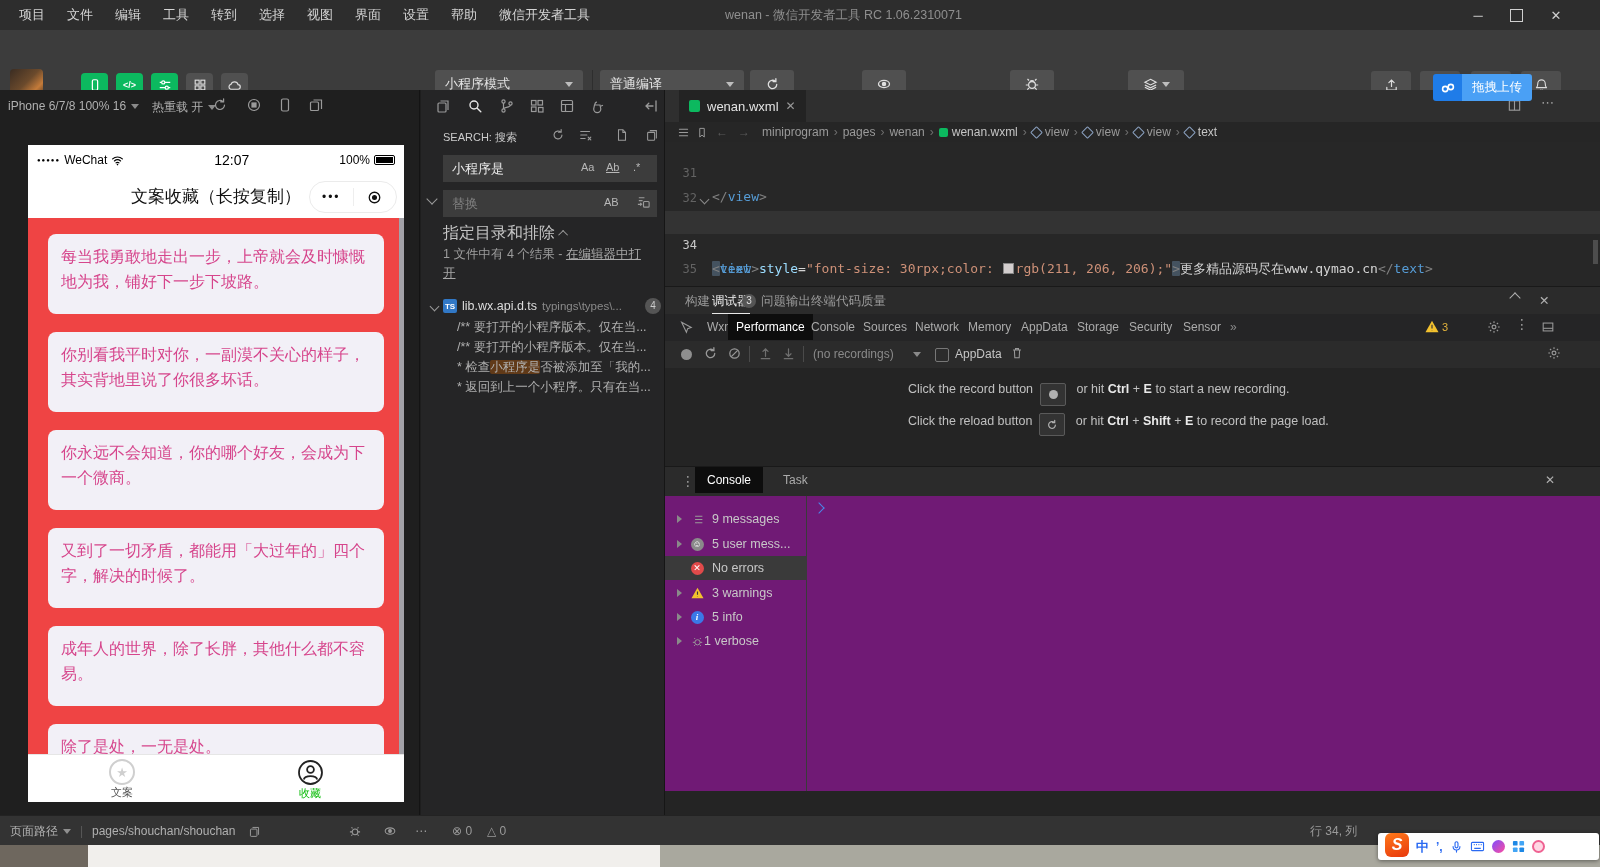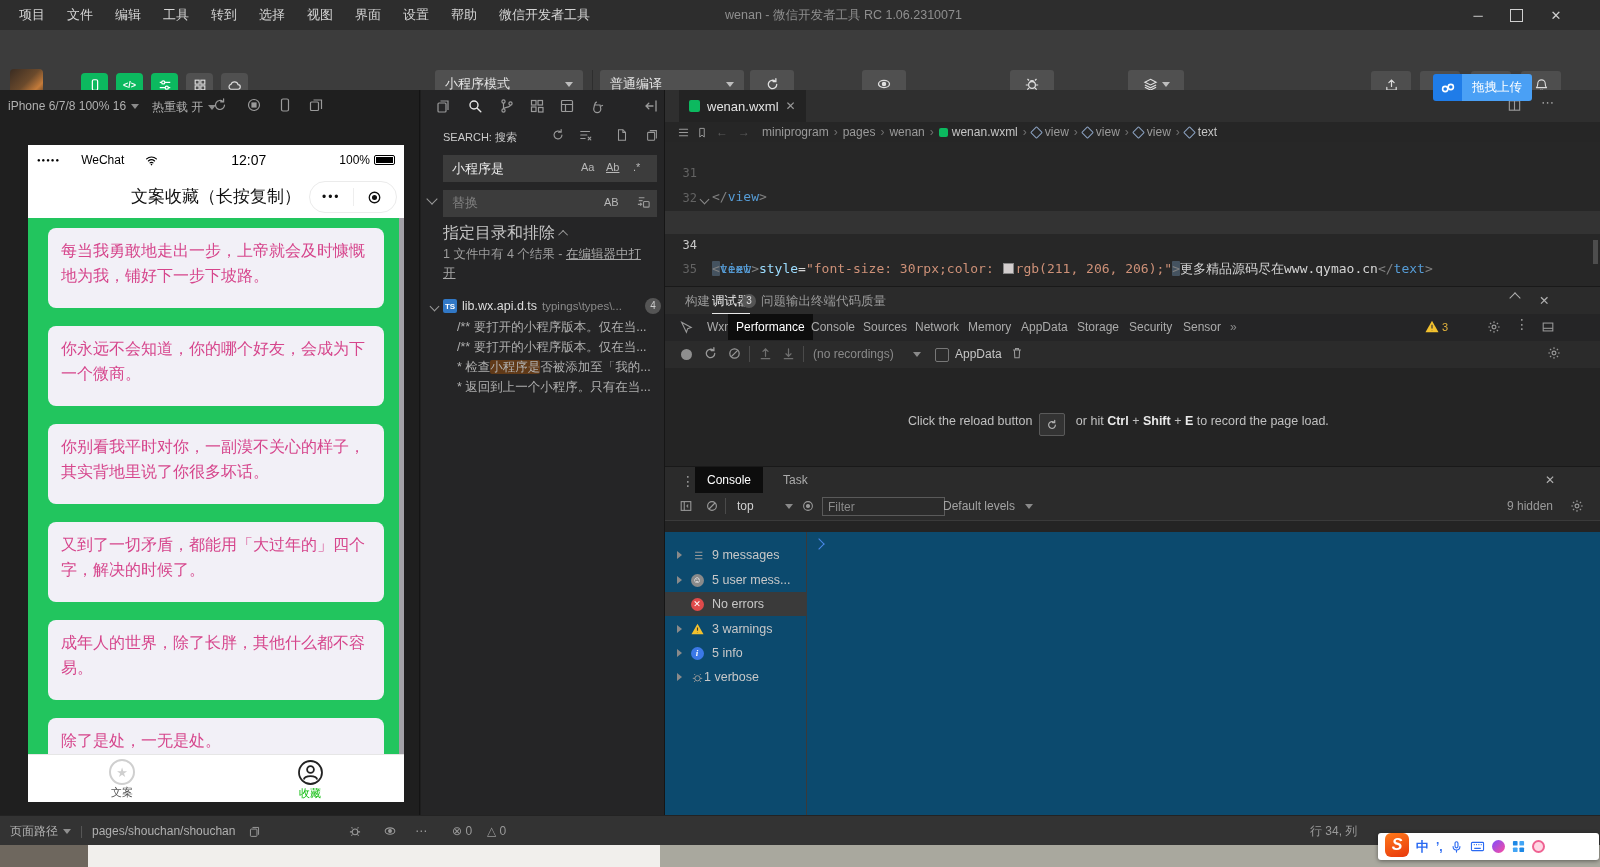--- a/index.html
+++ b/index.html
@@ -29,21 +29,21 @@
   .dragtip .ticon{width:29px;background:#1f7ce8;border-radius:3px 0 0 3px;display:flex;align-items:center;justify-content:center;color:#fff}
   .dragtip .tlab{background:#4aa0f5;color:#fff;font-size:12.5px;display:flex;align-items:center;padding:0 10px;border-radius:0 3px 3px 0;white-space:nowrap}
   
   .simpanel{position:absolute;left:0;top:90px;width:420px;height:725px;background:#1f1f1f;border-right:1px solid #141414;box-sizing:border-box}
   .sim-head{position:absolute;left:0;top:0;width:100%;height:32px;font-size:12px;color:#b0b0b0}
   .phone{position:absolute;left:28px;top:55px;width:376px;height:657px;background:#fff;overflow:hidden}
   .p-status{height:30px;display:flex;align-items:center;justify-content:space-between;padding:0 9px;font-size:12px;color:#000}
   .p-nav{position:relative;height:43px;background:#fff}
   .p-title{text-align:center;line-height:43px;font-size:17px;color:#111}
   .capsule{position:absolute;right:7px;top:6px;width:86px;height:30px;border:1px solid #ebebeb;border-radius:16px;display:flex;align-items:center;background:#fff}
-  .p-content{position:absolute;left:0;right:0;top:73px;bottom:0;background:#22c55e;padding-top:10px;box-sizing:border-box;overflow:hidden}
+  .p-content{position:absolute;left:0;right:0;top:73px;bottom:0;background:#ef4444;padding-top:16px;box-sizing:border-box;overflow:hidden}
   .card{margin:0 20px 18px 20px;height:80px;background:#f2f0f7;border-radius:8px;padding:10px 13px;box-sizing:border-box;font-size:16px;line-height:25px;color:#d6458c;overflow:hidden}
   .p-scroll{position:absolute;right:0;top:73px;bottom:0;width:5px;background:#a3a2a8}
   .p-tabbar{position:absolute;left:0;right:0;bottom:0;height:47px;background:#fff;border-top:1px solid #e6e6e6;display:flex}
   .p-tab{flex:1;display:flex;flex-direction:column;align-items:center;padding-top:4px;font-size:11px;color:#565656}
   .star-circ{width:26px;height:26px;border-radius:50%;border:2px solid #cfcfcf;display:flex;align-items:center;justify-content:center;color:#cfcfcf;font-size:13px;box-sizing:border-box}
   
   .midpanel{position:absolute;left:421px;top:90px;width:244px;height:725px;background:#252526;border-right:1px solid #161616;box-sizing:border-box}
   .sinput{position:absolute;left:22px;width:214px;height:27px;background:#3c3c3c;border:1px solid #3c3c3c;color:#eaeaea;font-size:13px;padding:0 58px 0 8px;box-sizing:border-box;font-family:inherit}
   .sinput::placeholder{color:#818181}
   .itoggle{font-size:11px;color:#b8b8b8}
@@ -78,21 +78,21 @@
   .ptb{position:absolute;top:5px}
   .pcontent{position:absolute;left:0;top:278px;width:100%;height:98px;background:#242424;font-size:12.5px;color:#c0c0c0}
   .pcontent b{color:#e9e9e9}
   .kbtn{display:inline-flex;width:24px;height:21px;border:1px solid #5a5a5a;background:#333;border-radius:2px;align-items:center;justify-content:center;margin:0 7px;vertical-align:-6px;color:#b5b5b5}
   .cheader{position:absolute;left:0;top:376px;width:100%;height:27px;background:#2b2b2b;border-top:1px solid #191919;font-size:12px;color:#ababab}
   .ctab{position:absolute;top:0;height:27px;line-height:27px}
   .ctab.active{background:#0d0d0d;color:#fff;padding:0 12px}
   .ctoolbar{position:absolute;left:0;top:403px;width:100%;height:27px;background:#2b2b2b;border-bottom:1px solid #3a3a3a;font-size:12px;color:#b5b5b5}
   .filter{position:absolute;left:157px;top:4px;width:111px;height:17px;background:transparent;border:1px solid #5a5a5a;color:#ddd;font-size:12px;padding:0 5px;font-family:inherit}
   .filter::placeholder{color:#8a8a8a}
-  .cbody{position:absolute;left:0;top:442px;width:100%;bottom:0;height:295px;background:#0c4a6e}
+  .cbody{position:absolute;left:0;top:406px;width:100%;bottom:0;height:295px;background:#701a75}
   .csidebar{position:absolute;left:0;top:0;width:142px;height:100%;border-right:1px solid #3a3a3a;box-sizing:border-box}
   .crow{position:absolute;left:0;width:142px;height:24px;display:flex;align-items:center;font-size:12.5px;color:#c8c8c8}
   .crow.sel{background:#3a3a3a}
   .tri-r{width:0;height:0;border-top:4px solid transparent;border-bottom:4px solid transparent;border-left:5px solid #8a8a8a;margin-left:12px}
   .cico{width:14px;height:14px;margin-left:8px;display:flex;align-items:center;justify-content:center}
   .circ{width:13px;height:13px;border-radius:50%;color:#fff;font-size:9px;line-height:13px;text-align:center;font-weight:bold}
   
   .statusbar{position:absolute;left:0;top:815px;width:1600px;height:30px;background:#333;border-top:1px solid #232323;font-size:12px;color:#b0b0b0}
   .sb{position:absolute;top:0;height:30px;line-height:30px;white-space:nowrap}
   .desktop{position:absolute;left:0;top:845px;width:1600px;height:22px;background:#a9a89e}
@@ -271,21 +271,21 @@
       <span class="abs ico" style="left:308px;top:7px">
           <svg width="16" height="16" viewBox="0 0 16 16" fill="none" stroke="currentColor" stroke-width="1.2">
             <rect x="2.5" y="5" width="8" height="8.5" rx="1"></rect>
             <path d="M5.5 3H13.5v9"></path>
           </svg>
         </span>
     </div>
 
     <div class="phone">
       <div class="p-status">
-        <span style="display:flex;align-items:center;gap:21px">
+        <span style="display:flex;align-items:center;gap:4px">
           <span style="font-size:6px;letter-spacing:1px">●●●●●</span>
           <span>WeChat</span>
           <svg width="13" height="11" viewBox="0 0 16 13" fill="none" stroke="#000" stroke-width="1.5" stroke-linecap="round">
               <path d="M2 4.5a9 9 0 0 1 12 0M4.2 7a6 6 0 0 1 7.6 0M6.3 9.4a3 3 0 0 1 3.4 0"></path>
               <circle cx="8" cy="11.5" r="1" fill="#000" stroke="none"></circle>
             </svg>
         </span>
         <span style="font-size:14px">12:07</span>
         <span style="display:flex;align-items:center;gap:4px">
           <span>100%</span>
@@ -302,22 +302,22 @@
           <span style="flex:1;display:flex;align-items:center;justify-content:center">
               <svg width="15" height="15" viewBox="0 0 16 16" fill="none" stroke="#111" stroke-width="1.4">
                 <circle cx="8" cy="8" r="5.6"></circle>
                 <circle cx="8" cy="8" r="2" fill="#111"></circle>
               </svg>
             </span>
         </div>
       </div>
       <div class="p-content">
         <div class="card">每当我勇敢地走出一步，上帝就会及时慷慨地为我，铺好下一步下坡路。</div>
+        <div class="card">你别看我平时对你，一副漠不关心的样子，其实背地里说了你很多坏话。</div>
         <div class="card">你永远不会知道，你的哪个好友，会成为下一个微商。</div>
-        <div class="card">你别看我平时对你，一副漠不关心的样子，其实背地里说了你很多坏话。</div>
         <div class="card">又到了一切矛盾，都能用「大过年的」四个字，解决的时候了。</div>
         <div class="card">成年人的世界，除了长胖，其他什么都不容易。</div>
         <div class="card">除了是处，一无是处。</div>
       </div>
       <div class="p-scroll"></div>
       <div class="p-tabbar">
         <div class="p-tab">
           <span class="star-circ">★</span>
           <span>文案</span>
         </div>
@@ -402,21 +402,21 @@
           <rect x="3" y="5" width="8" height="9" rx="1"></rect>
           <path d="M5.5 3H13v9"></path>
         </svg>
       </span>
 
     <span class="abs chevdown" style="left:7px;top:105px"></span>
     <input class="sinput" style="top: 65px;" value="小程序是">
     <span class="abs itoggle" style="left:160px;top:71px">Aa</span>
     <span class="abs itoggle" style="left:185px;top:71px;text-decoration:underline">Ab</span>
     <span class="abs itoggle" style="left:212px;top:71px">.*</span>
-    <input class="sinput" style="top: 100px; font-family: Liberation Mono, monospace;" placeholder="替换">
+    <input class="sinput" style="top: 100px;" placeholder="替换">
     <span class="abs itoggle" style="left:183px;top:106px">AB</span>
     <span class="abs ico" style="left:215px;top:104px">
         <svg width="15" height="15" viewBox="0 0 16 16" fill="none" stroke="currentColor" stroke-width="1.2">
           <path d="M3 4h6M3 7h4"></path>
           <rect x="8" y="8" width="6" height="6" rx="1"></rect>
           <path d="M2 11h4M4.5 9.5 6 11l-1.5 1.5"></path>
         </svg>
       </span>
 
     <span class="abs" style="left:22px;top:133px;font-size:16px;color:#c5c5c5;display:flex;align-items:center;gap:6px">
@@ -607,20 +607,25 @@
         </span>
       <span class="ptb ico" style="left:882px">
           <svg width="14" height="14" viewBox="0 0 16 16" fill="none" stroke="currentColor" stroke-width="1.3">
             <circle cx="8" cy="8" r="2.2"></circle>
             <path d="M8 1.5v2M8 12.5v2M1.5 8h2M12.5 8h2M3.4 3.4l1.4 1.4M11.2 11.2l1.4 1.4M12.6 3.4l-1.4 1.4M4.8 11.2l-1.4 1.4"></path>
           </svg>
         </span>
     </div>
 
     <div class="pcontent">
+      <div class="abs" style="left:243px;top:14px">
+        <span>Click the record button</span><span class="kbtn">
+            <span style="width:9px;height:9px;border-radius:50%;background:#b0b0b0"></span>
+          </span><span> or hit </span><b>Ctrl</b><span> + </span><b>E</b><span> to start a new recording.</span>
+      </div>
       <div class="abs" style="left:243px;top:45px">
         <span>Click the reload button</span><span class="kbtn">
             <svg width="12" height="12" viewBox="0 0 16 16" fill="none" stroke="#b0b0b0" stroke-width="1.6" stroke-linecap="round">
               <path d="M12.5 8a4.5 4.5 0 1 1-1.4-3.3M11.6 1.8v3h-3"></path>
             </svg>
           </span><span> or hit </span><b>Ctrl</b><span> + </span><b>Shift</b><span> + </span><b>E</b><span> to record the page load.</span>
       </div>
     </div>
 
     <div class="cheader">

